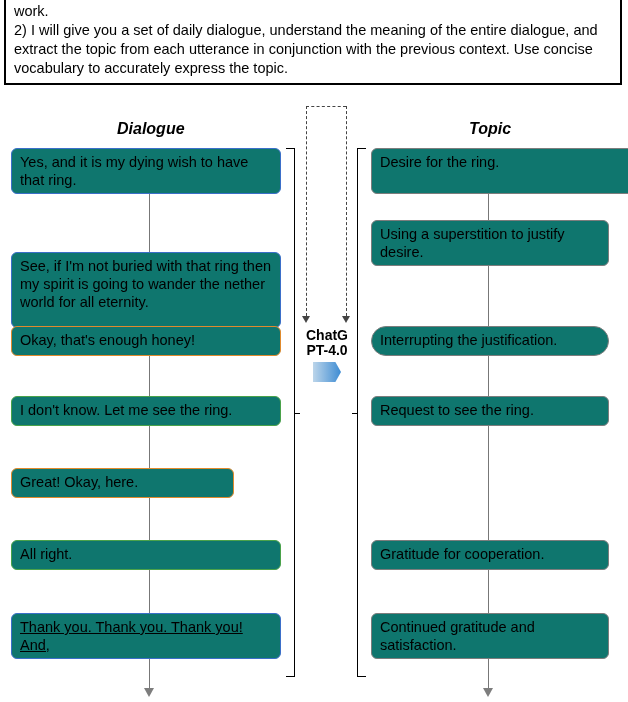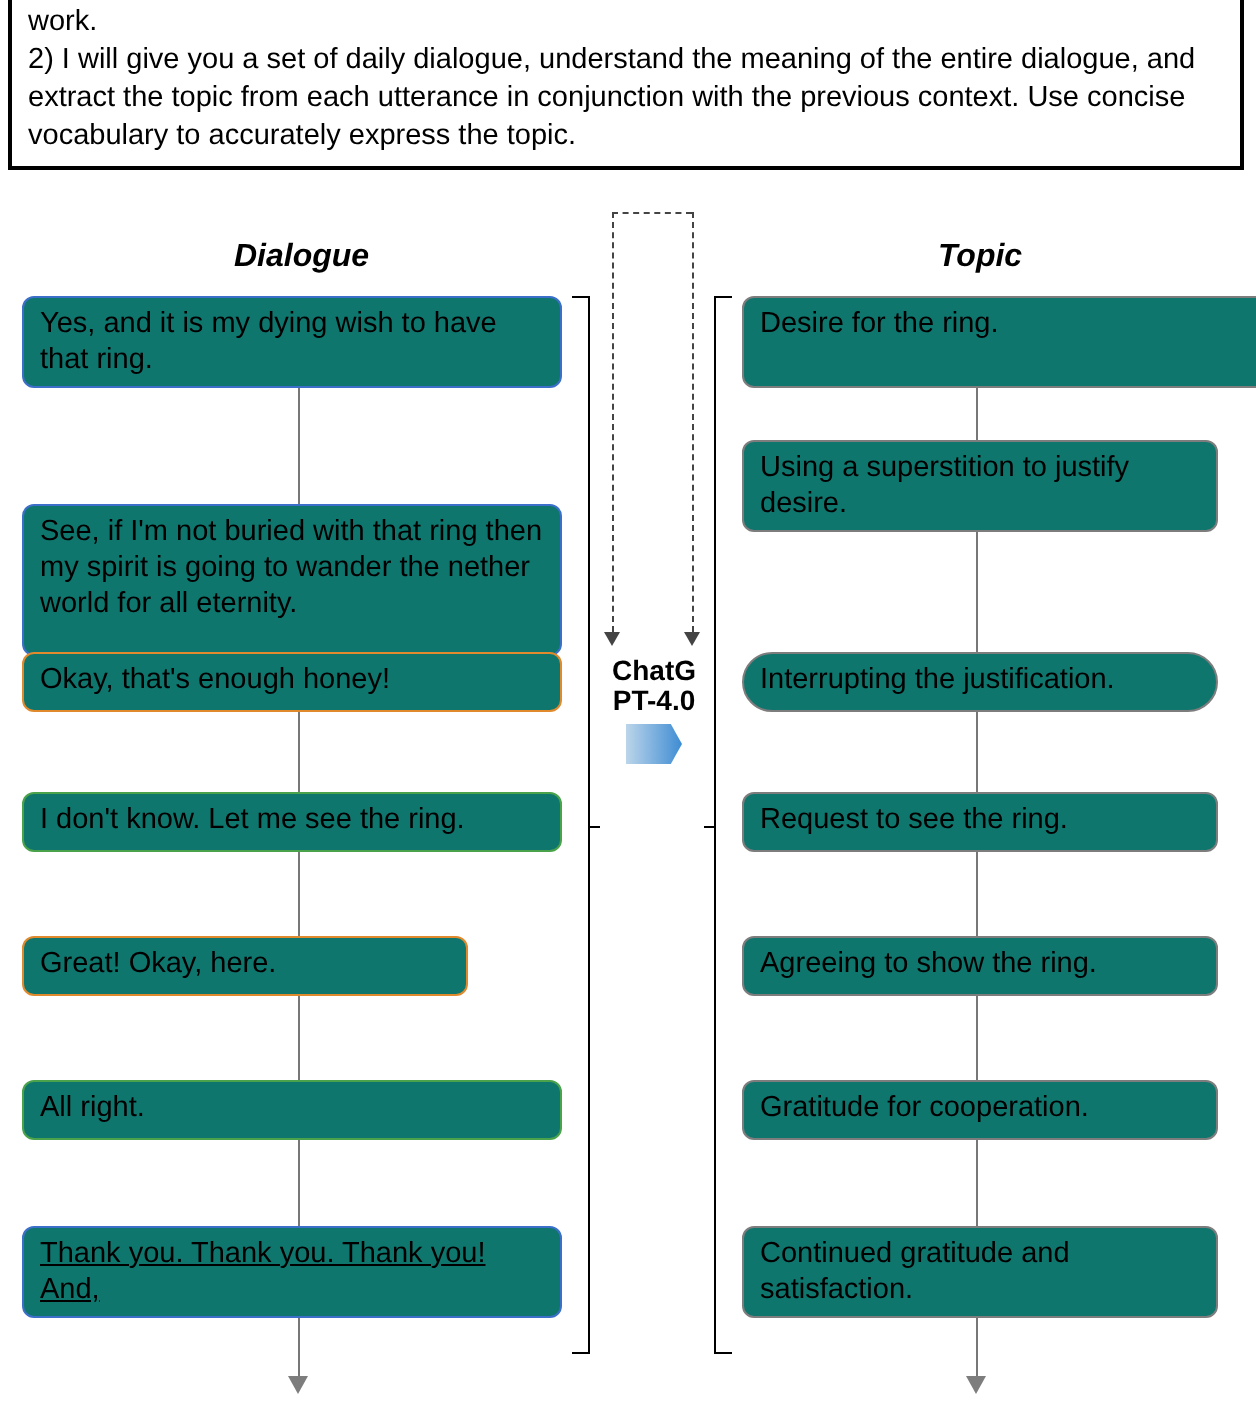--- a/index.html
+++ b/index.html
@@ -151,17 +151,16 @@
   <div class="ubox" style="left:11px;top:326px;width:270px;height:30px;border-color:#e08a2d;">Okay, that's enough honey!</div>
   <div class="ubox" style="left:11px;top:396px;width:270px;height:30px;border-color:#4aa24a;">I don't know.  Let me see the ring.</div>
   <div class="ubox" style="left:11px;top:468px;width:223px;height:30px;border-color:#e08a2d;">Great! Okay, here.</div>
   <div class="ubox" style="left:11px;top:540px;width:270px;height:30px;border-color:#4aa24a;">All right.</div>
   <div class="ubox" style="left:11px;top:613px;width:270px;height:46px;border-color:#3b6fc9;text-decoration:underline;">Thank you. Thank you. Thank you! And,</div>
 
   <div class="ubox" style="left:371px;top:148px;width:264px;height:46px;border-color:#7d7d7d;">Desire for the ring.</div>
   <div class="ubox" style="left:371px;top:220px;width:238px;height:46px;border-color:#7d7d7d;">Using a superstition to justify desire.</div>
   <div class="ubox" style="left:371px;top:326px;width:238px;height:30px;border-color:#7d7d7d;border-radius:15px;">Interrupting the justification.</div>
   <div class="ubox" style="left:371px;top:396px;width:238px;height:30px;border-color:#7d7d7d;">Request to see the ring.</div>
-  <div class="ubox" style="left:371px;top:468px;width:238px;height:30px;border-color:#7d7d7d;">Agreeing to show the ring.</div>
   <div class="ubox" style="left:371px;top:540px;width:238px;height:30px;border-color:#7d7d7d;">Gratitude for cooperation.</div>
   <div class="ubox" style="left:371px;top:613px;width:238px;height:46px;border-color:#7d7d7d;">Continued gratitude and satisfaction.</div>
 
 </div>
 
 </body></html>

